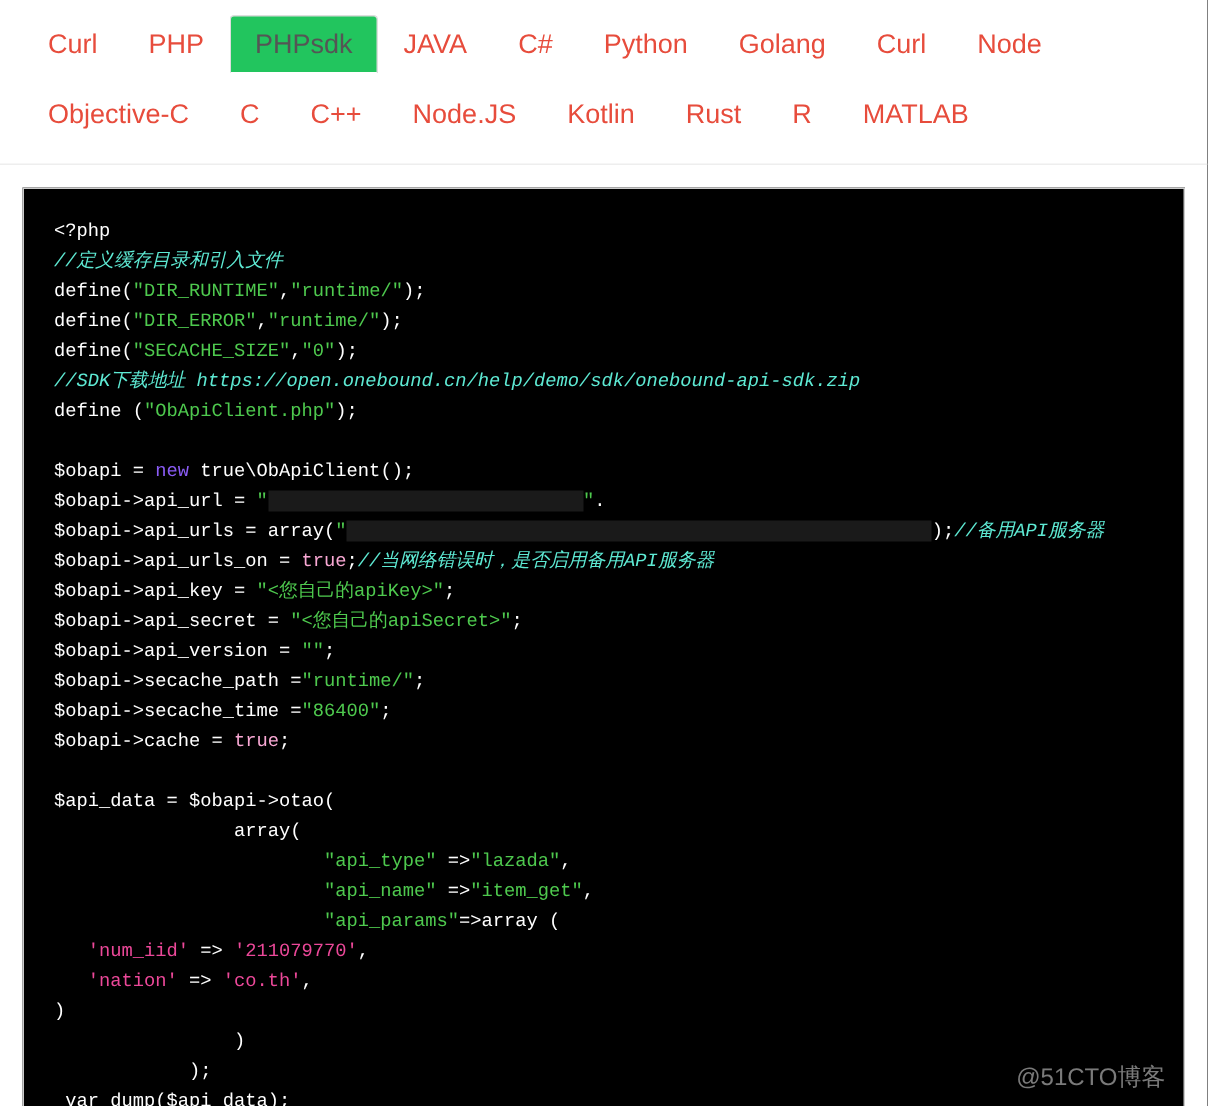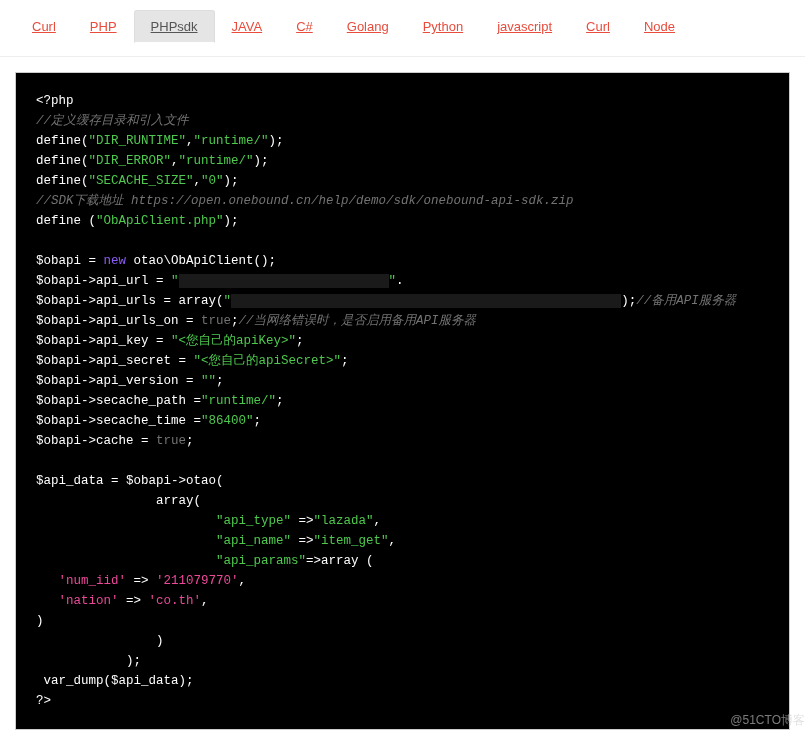--- a/index.html
+++ b/index.html
@@ -14,30 +14,29 @@
       display: flex;
       flex-wrap: wrap;
       gap: 0;
       margin-bottom: 8px;
     }
     
     .tab {
       padding: 8px 16px;
       color: #e74c3c;
       cursor: pointer;
-      font-size: 13px;
+      font-size: 18px;
       border: 1px solid transparent;
-      text-decoration: underline;
     }
     
     .tab.active {
       color: #555;
       border: 1px solid #ddd;
       border-bottom: 1px solid #fff;
-      background: #e5e5e5;
+      background: #22c55e;
       border-radius: 3px 3px 0 0;
     }
     
     .code-wrapper {
       padding: 15px;
     }
     
     .code-block {
       background: #000;
       padding: 18px 20px;
@@ -45,68 +44,77 @@
       font-size: 12.5px;
       line-height: 1.6;
       color: #fff;
       border: 1px solid #ccc;
       overflow-x: auto;
       white-space: pre;
     }
     
     .c-white { color: #fff; }
     .c-green { color: #4ec94e; }
-    .c-gray { color: #737373; font-style: italic; }
-    .c-blue { color: #737373; }
+    .c-gray { color: #5eead4; font-style: italic; }
+    .c-blue { color: #f9a8d4; }
     .c-red { color: #8b5cf6; }
     .c-orange { color: #ec4899; }
     
     .redact {
       background: #1a1a1a;
       color: transparent;
       user-select: none;
     }
     
     .watermark {
       position: fixed;
       bottom: 8px;
-      right: 0;
+      right: 28px;
       color: #ccc;
-      font-size: 12px;
+      font-size: 16px;
       opacity: 0.6;
     }
   </style>
 </head>
 <body>
 
 <div class="tabs-container">
   <div class="tabs-row">
     <div class="tab">Curl</div>
     <div class="tab">PHP</div>
     <div class="tab active">PHPsdk</div>
     <div class="tab">JAVA</div>
     <div class="tab">C#</div>
+    <div class="tab">Python</div>
     <div class="tab">Golang</div>
-    <div class="tab">Python</div>
-    <div class="tab">javascript</div>
     <div class="tab">Curl</div>
     <div class="tab">Node</div>
+  </div>
+  <div class="tabs-row">
+    <div class="tab">Objective-C</div>
+    <div class="tab">C</div>
+    <div class="tab">C++</div>
+    <div class="tab">Node.JS</div>
+    <div class="tab">Kotlin</div>
+    <div class="tab">Rust</div>
+    <div class="tab">R</div>
+    <div class="tab">MATLAB</div>
   </div>
 </div>
 
 <div class="code-wrapper">
 <div class="code-block"><span class="c-white">&lt;?php</span>
 <span class="c-gray">//定义缓存目录和引入文件</span>
 <span class="c-white">define</span><span class="c-white">(</span><span class="c-green">"DIR_RUNTIME"</span><span class="c-white">,</span><span class="c-green">"runtime/"</span><span class="c-white">);</span>
 <span class="c-white">define</span><span class="c-white">(</span><span class="c-green">"DIR_ERROR"</span><span class="c-white">,</span><span class="c-green">"runtime/"</span><span class="c-white">);</span>
 <span class="c-white">define</span><span class="c-white">(</span><span class="c-green">"SECACHE_SIZE"</span><span class="c-white">,</span><span class="c-green">"0"</span><span class="c-white">);</span>
 <span class="c-gray">//SDK下载地址 https://open.onebound.cn/help/demo/sdk/onebound-api-sdk.zip</span>
 <span class="c-white">define</span><span class="c-white"> (</span><span class="c-green">"ObApiClient.php"</span><span class="c-white">);</span>
 
-<span class="c-white">$obapi</span><span class="c-white"> = </span><span class="c-red">new</span><span class="c-white"> </span><span class="c-white">otao\ObApiClient</span><span class="c-white">();</span>
+<span class="c-white">$obapi</span><span class="c-white"> = </span><span class="c-red">new</span><span class="c-white"> </span><span class="c-white">true\ObApiClient</span><span class="c-white">();</span>
 <span class="c-white">$obapi</span><span class="c-white">-&gt;api_url = </span><span class="c-green">"</span><span class="redact">████████████████████████████</span><span class="c-green">"</span><span class="c-white">.</span>
 <span class="c-white">$obapi</span><span class="c-white">-&gt;api_urls = </span><span class="c-white">array</span><span class="c-white">(</span><span class="c-green">"</span><span class="redact">████████████████████████████████████████████████████</span><span class="c-white">);</span><span class="c-gray">//备用API服务器</span>
 <span class="c-white">$obapi</span><span class="c-white">-&gt;api_urls_on = </span><span class="c-blue">true</span><span class="c-white">;</span><span class="c-gray">//当网络错误时，是否启用备用API服务器</span>
 <span class="c-white">$obapi</span><span class="c-white">-&gt;api_key = </span><span class="c-green">"&lt;您自己的apiKey&gt;"</span><span class="c-white">;</span>
 <span class="c-white">$obapi</span><span class="c-white">-&gt;api_secret = </span><span class="c-green">"&lt;您自己的apiSecret&gt;"</span><span class="c-white">;</span>
 <span class="c-white">$obapi</span><span class="c-white">-&gt;api_version = </span><span class="c-green">""</span><span class="c-white">;</span>
 <span class="c-white">$obapi</span><span class="c-white">-&gt;secache_path =</span><span class="c-green">"runtime/"</span><span class="c-white">;</span>
 <span class="c-white">$obapi</span><span class="c-white">-&gt;secache_time =</span><span class="c-green">"86400"</span><span class="c-white">;</span>
 <span class="c-white">$obapi</span><span class="c-white">-&gt;cache = </span><span class="c-blue">true</span><span class="c-white">;</span>
 

